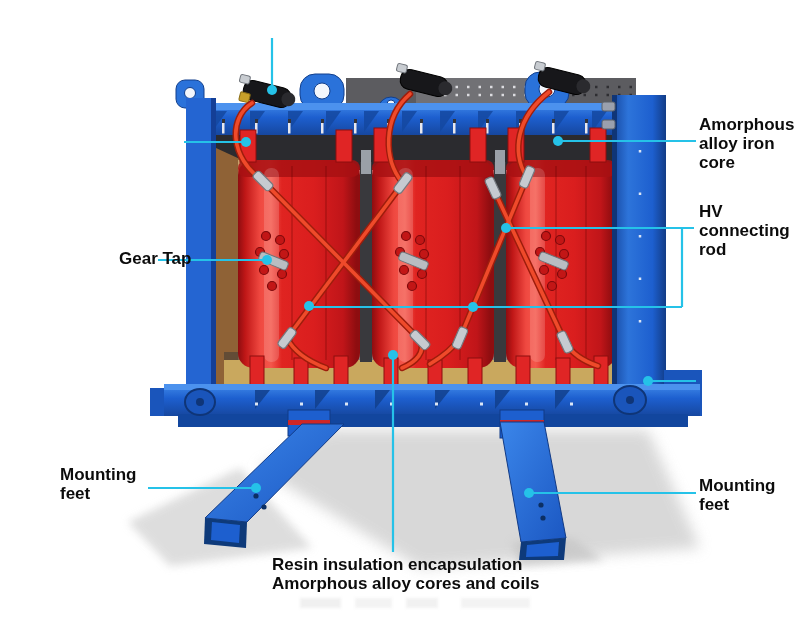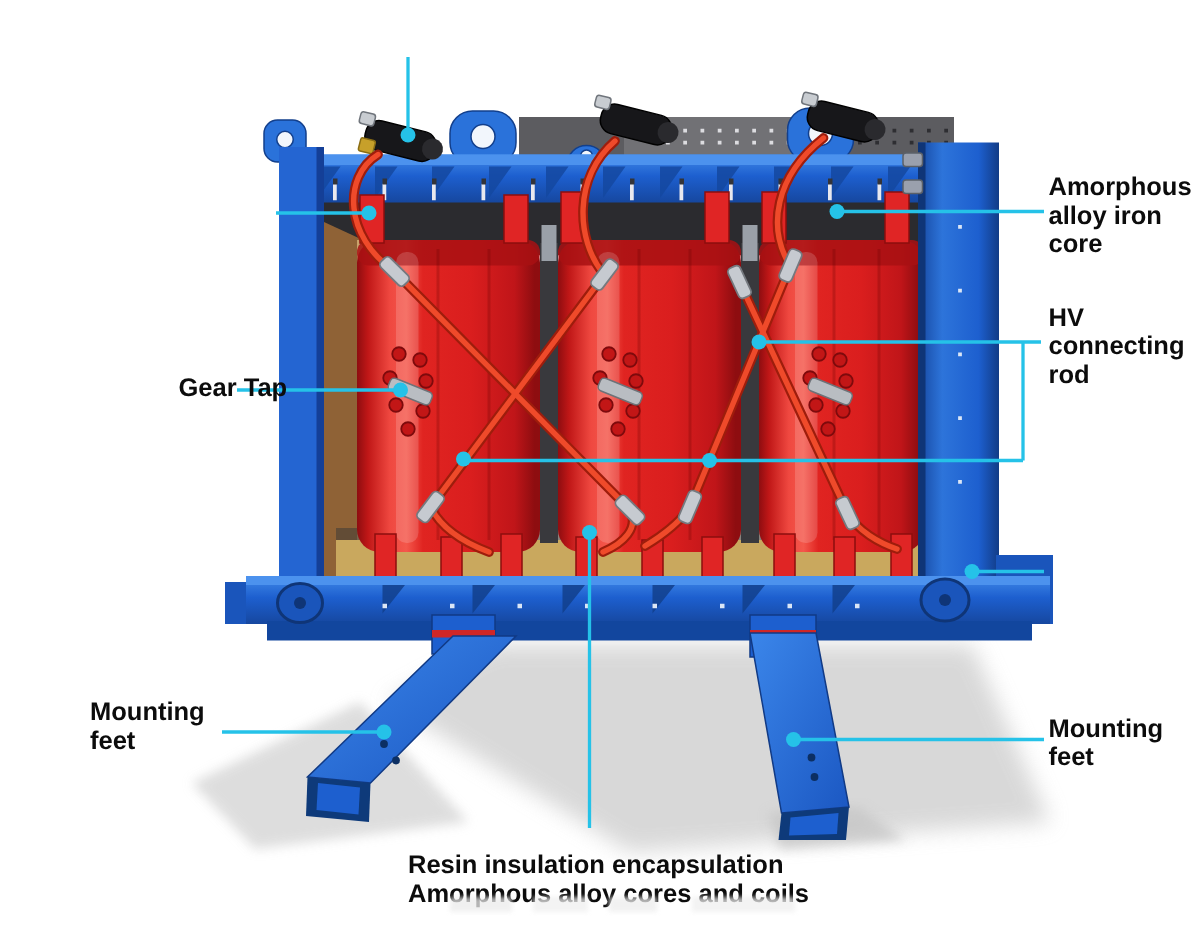--- a/index.html
+++ b/index.html
@@ -2,21 +2,21 @@
 <html style="--leader: #25c2e8; --frame-blue: #1d5fcf; --frame-blue-dark: #123f8c; --coil-red: #dc1e1e; --cable-red: #e23a20; --core-dark: #2b2b2f; --base-tan: #c9a85e; --panel-brown: #8f6236; --metal-gray: #c6cad0; --shadow-gray: #d2d2d2; --label-text: #0c0c0c;"><head>
 <meta charset="utf-8">
 <style>
   html,body{margin:0;padding:0;}
   body{width:801px;height:618px;position:relative;background:#ffffff;overflow:hidden;
        font-family:"Liberation Sans",sans-serif;}
   .stage{position:absolute;inset:0;}
   svg{position:absolute;left:0;top:0;}
   .label{position:absolute;font:700 17px/19px "Liberation Sans",sans-serif;
          color:var(--label-text,#0c0c0c);white-space:pre-line;letter-spacing:0;}
-  .label.center{text-align:left;margin-top:12px;}
+  .label.center{text-align:left;}
   .watermark{position:absolute;left:300px;top:598px;width:230px;height:10px;
              background:linear-gradient(90deg,#ececec 0 18%,transparent 18% 24%,#efefef 24% 40%,transparent 40% 46%,#ededed 46% 60%,transparent 60% 70%,#efefef 70% 100%);
              filter:blur(1.5px);opacity:.75;}
 </style>
 </head>
 <body>
 
 <div class="stage">
 
 <svg width="801" height="618" viewBox="0 0 801 618">

